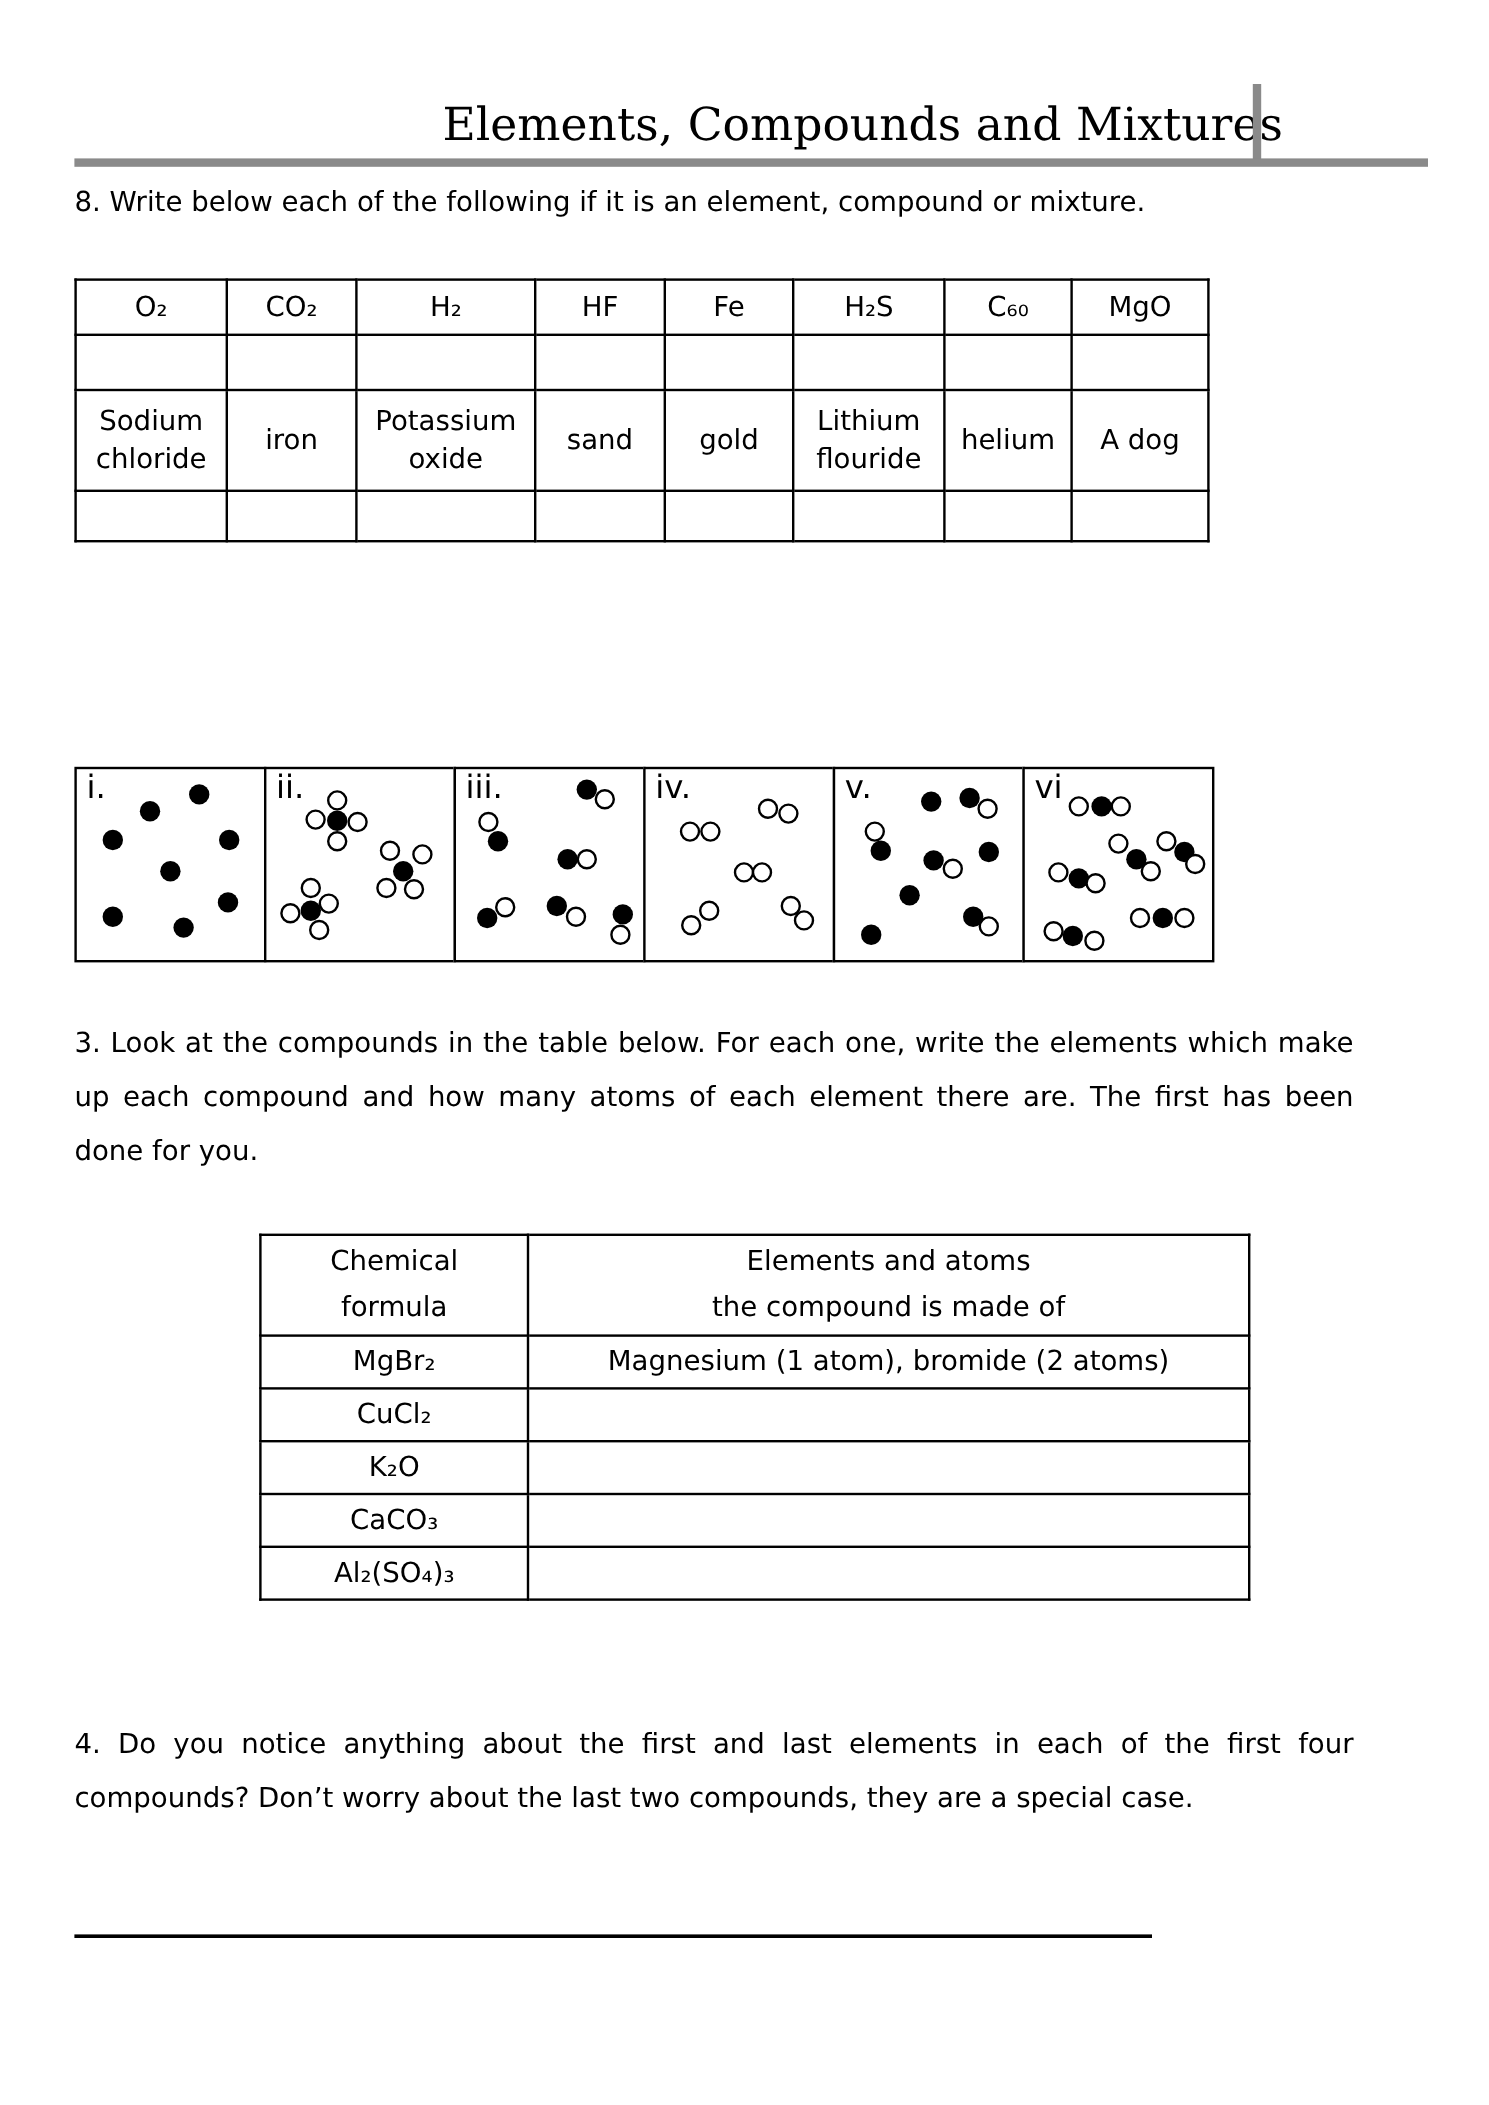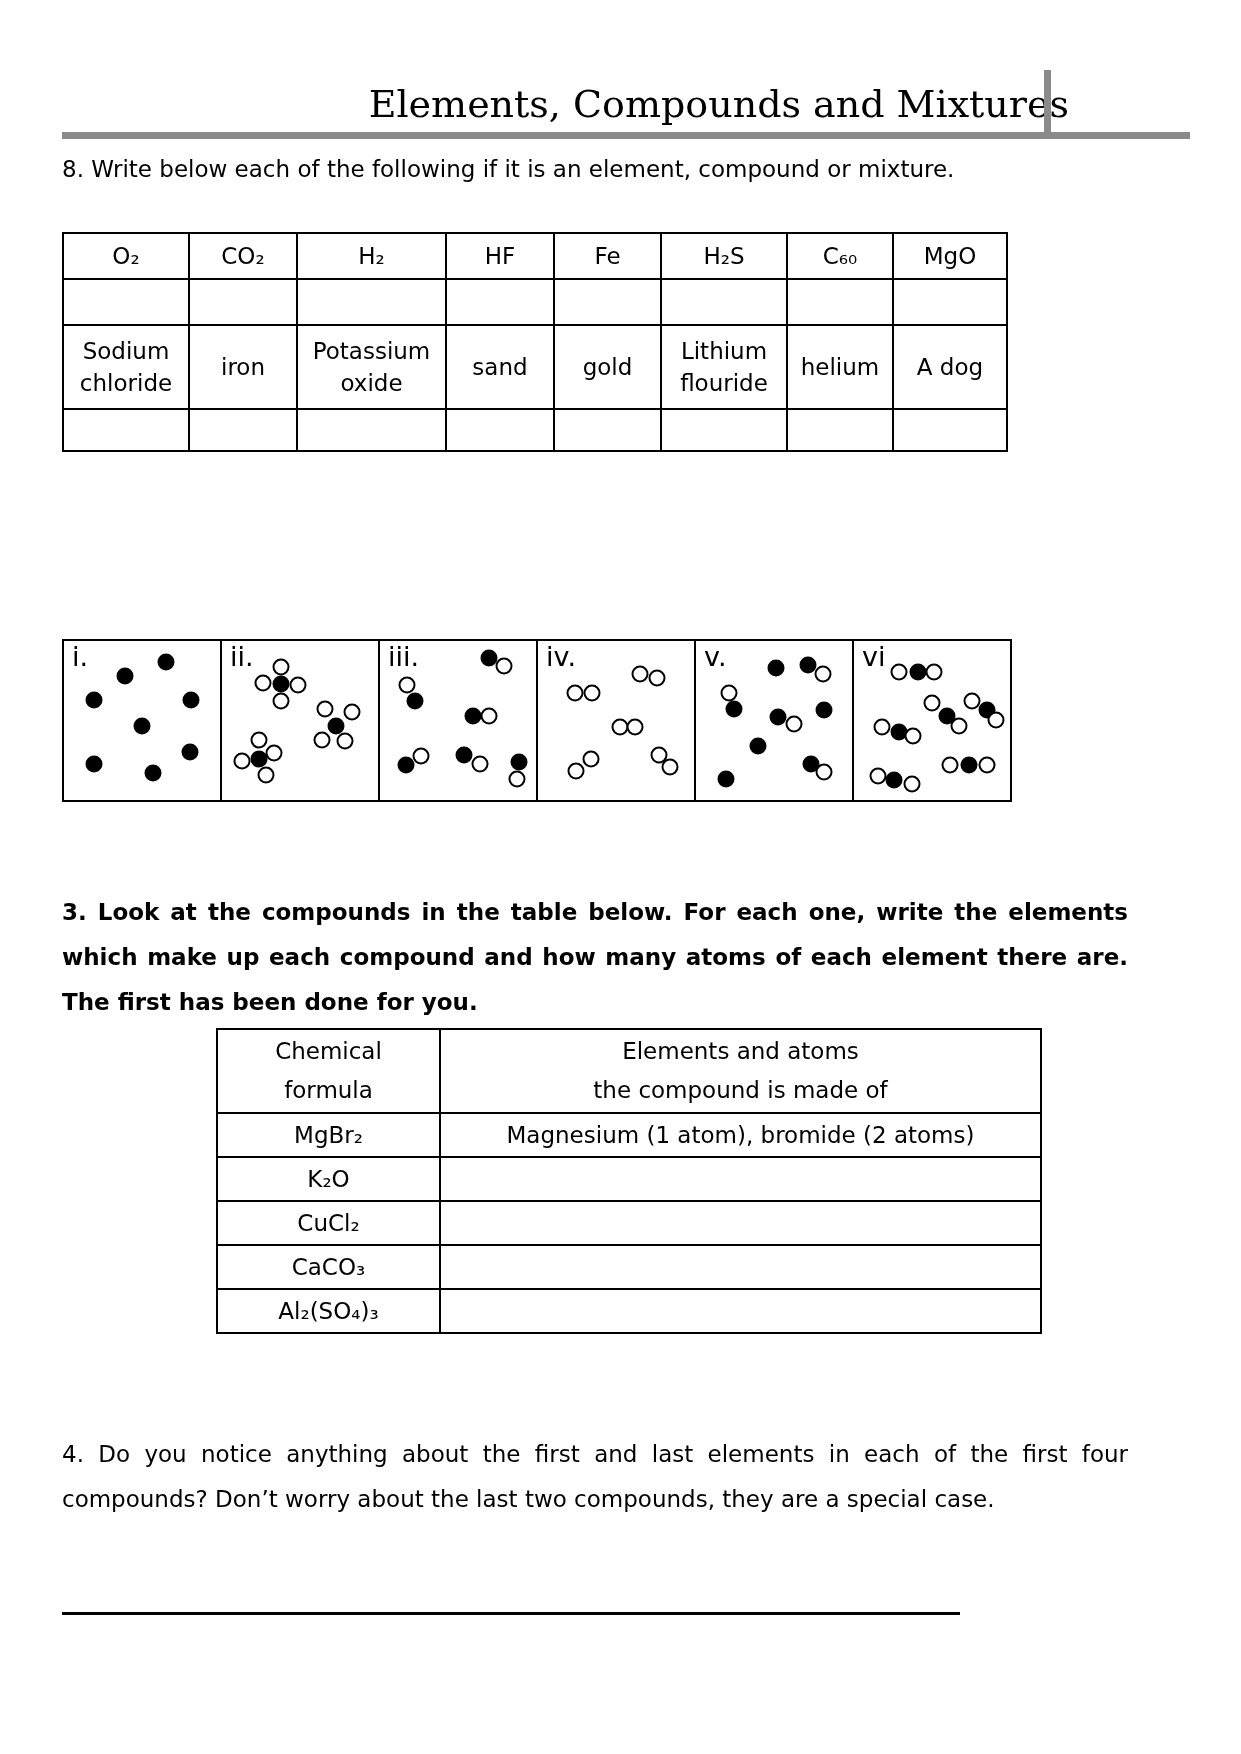--- a/index.html
+++ b/index.html
@@ -20,21 +20,21 @@
   .head-rule { position:absolute; left:62px; top:132px; width:1128px; height:7px; background:#8a8a8a; }
 
   
   .q {
     position:absolute; left:62px; width:1066px;
     font-size:23px; line-height:45px;
   }
   .justify { text-align:justify; text-align-last:left; }
   #q1 { top:147px; }
   #q2 { top:485px; }
-  #q3 { top:890px;font-weight:bold; }
+  #q3 { top:848px; }
   #q4 { top:1432px; }
 
   
   table { border-collapse:collapse; table-layout:fixed; }
   td, th { border:2px solid #000; padding:2px 4px; font-weight:normal; overflow:hidden; }
   .t1 {
     position:absolute; left:62px; top:232px; width:946px;
     font-size:23px; text-align:center;
   }
   .t1 .r-formula td { height:40px; }
@@ -244,25 +244,25 @@
       <th>Chemical
 formula</th>
       <th>Elements and atoms
 the compound is made of</th>
     </tr>
     <tr>
       <td>MgBr₂</td>
       <td>Magnesium (1 atom), bromide (2 atoms)</td>
     </tr>
     <tr>
+      <td>CuCl₂</td>
+      <td></td>
+    </tr>
+    <tr>
       <td>K₂O</td>
-      <td></td>
-    </tr>
-    <tr>
-      <td>CuCl₂</td>
       <td></td>
     </tr>
     <tr>
       <td>CaCO₃</td>
       <td></td>
     </tr>
     <tr>
       <td>Al₂(SO₄)₃</td>
       <td></td>
     </tr>

